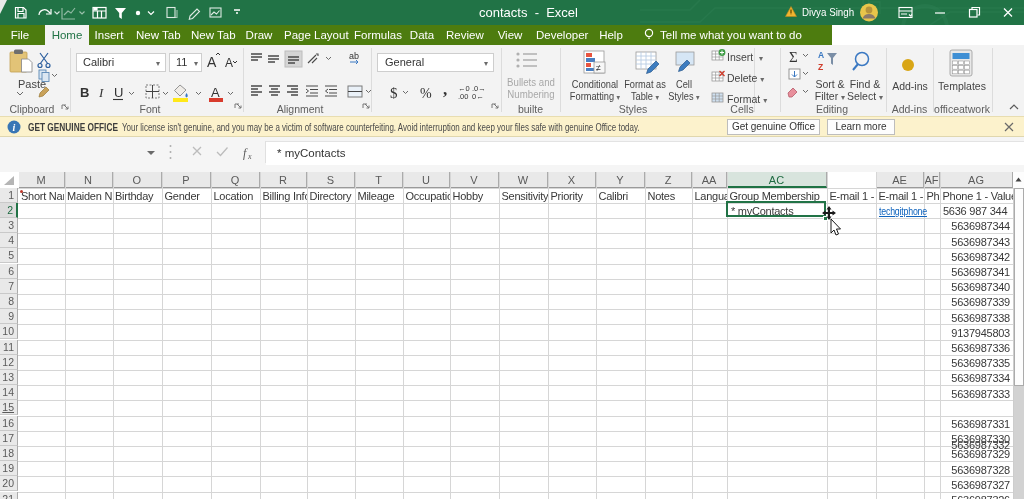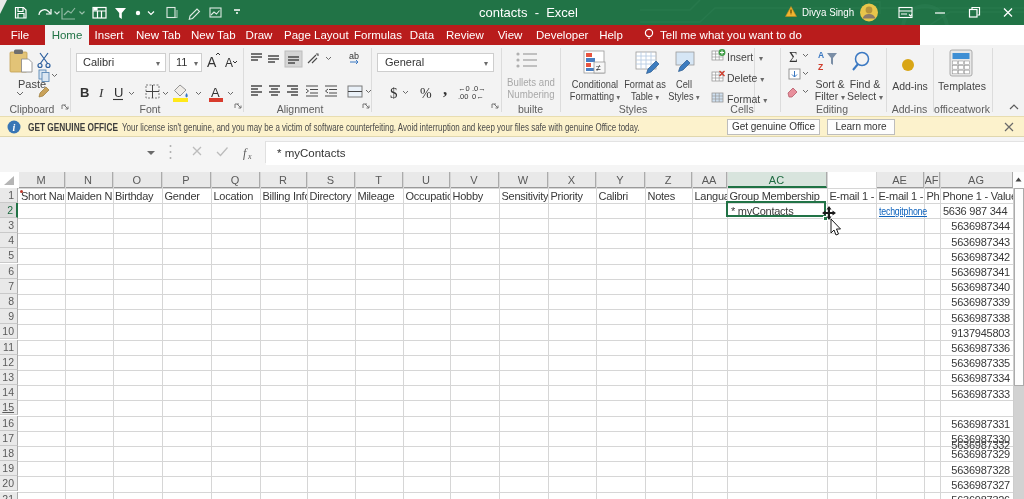--- a/index.html
+++ b/index.html
@@ -5,21 +5,21 @@
   html,body { width:1024px; height:499px; overflow:hidden; font-family:"Liberation Sans",sans-serif; }
   #app { position:relative; width:1024px; height:499px; background:#fff; }
   .abs { position:absolute; }
 
   
   #titlebar { position:absolute; left:0; top:0; width:1024px; height:25px; background:#217346; color:#fff; }
   #titlebar svg { position:absolute; }
   .ttl { position:absolute; top:5px; font-size:13px; color:#fff; }
 
   
-  #tabrow { position:absolute; left:0; top:25px; width:920px; height:20px; background:#b91c1c; }
+  #tabrow { position:absolute; left:0; top:25px; width:832px; height:20px; background:#4d7c0f; }
   .tab { position:absolute; top:0; height:20px; line-height:20px; color:#fff; font-size:11.5px; text-align:center; white-space:nowrap; }
   #hometab { position:absolute; left:45px; top:0; width:44px; height:20px; background:#f3f3f3; color:#217346; font-size:11.5px; line-height:20px; text-align:center; }
 
   
   #ribbon { position:absolute; left:0; top:45px; width:1024px; height:71px; background:#f3f3f3; font-size:11px; color:#444; }
   .gsep { position:absolute; top:3px; width:1px; height:64px; background:#dcdcdc; }
   .glabel { position:absolute; top:58px; font-size:10.5px; color:#5e5e5e; text-align:center; }
   .combo { position:absolute; background:#fff; border:1px solid #cecece; font-size:11px; color:#333; }
   .darr { color:#6a6a6a; font-size:8px; }
 

